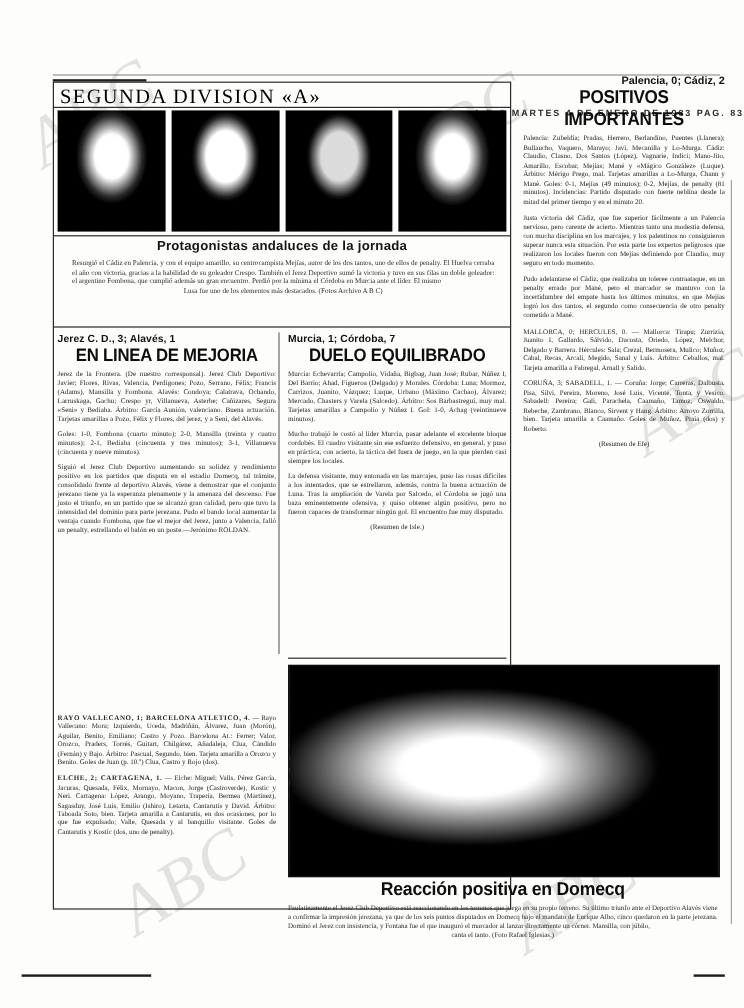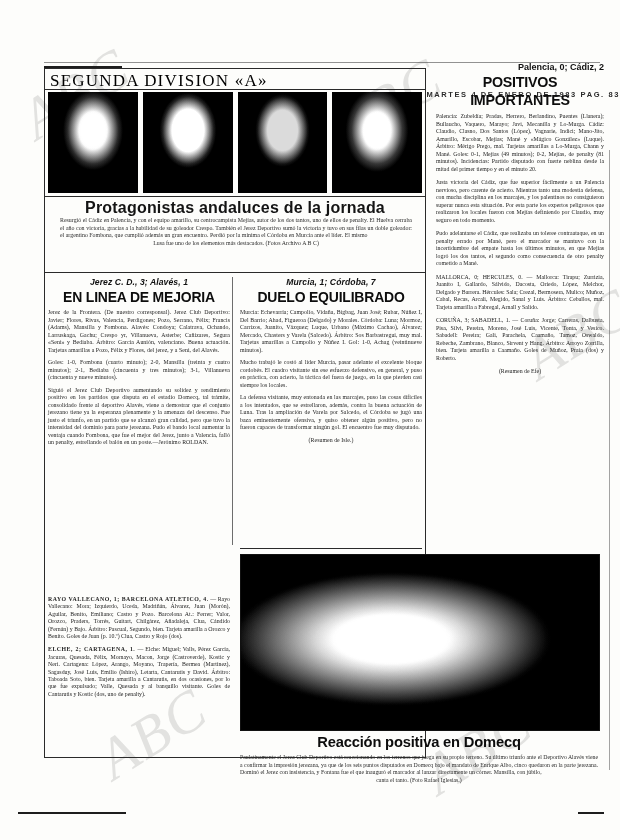--- a/index.html
+++ b/index.html
@@ -122,21 +122,21 @@
 
   
   .photo-head {
     position: absolute;
     left: 48px;
     width: 374px;
     top: 199px;
     text-align: center;
     font-family: "Liberation Sans", sans-serif;
     font-weight: bold;
-    font-size: 16px;
+    font-size: 11px;
     letter-spacing: .2px;
     color: #141414;
   }
   .photo-caption {
     position: absolute;
     left: 60px;
     width: 352px;
     top: 217px;
     font-size: 5.9px;
     line-height: 7.6px;
@@ -160,27 +160,26 @@
   .col-left  { left: 48px; }
   .col-mid   { left: 240px; }
   .col-divider {
     position: absolute;
     left: 232px;
     top: 277px;
     height: 268px;
     border-left: 1px solid #6d6d6d;
   }
   .score-line {
-    text-align: center;
+    text-align: left;
     font-family: "Liberation Sans", sans-serif;
     font-weight: bold;
     font-size: 8.6px;
     color: #111;
     letter-spacing: .1px;
-    font-style: italic;
   }
   .match-head {
     text-align: center;
     font-family: "Liberation Sans", sans-serif;
     font-weight: bold;
     font-size: 15px;
     letter-spacing: -.2px;
     margin-top: 1px;
     color: #0d0d0d;
     transform: scaleX(.93);

